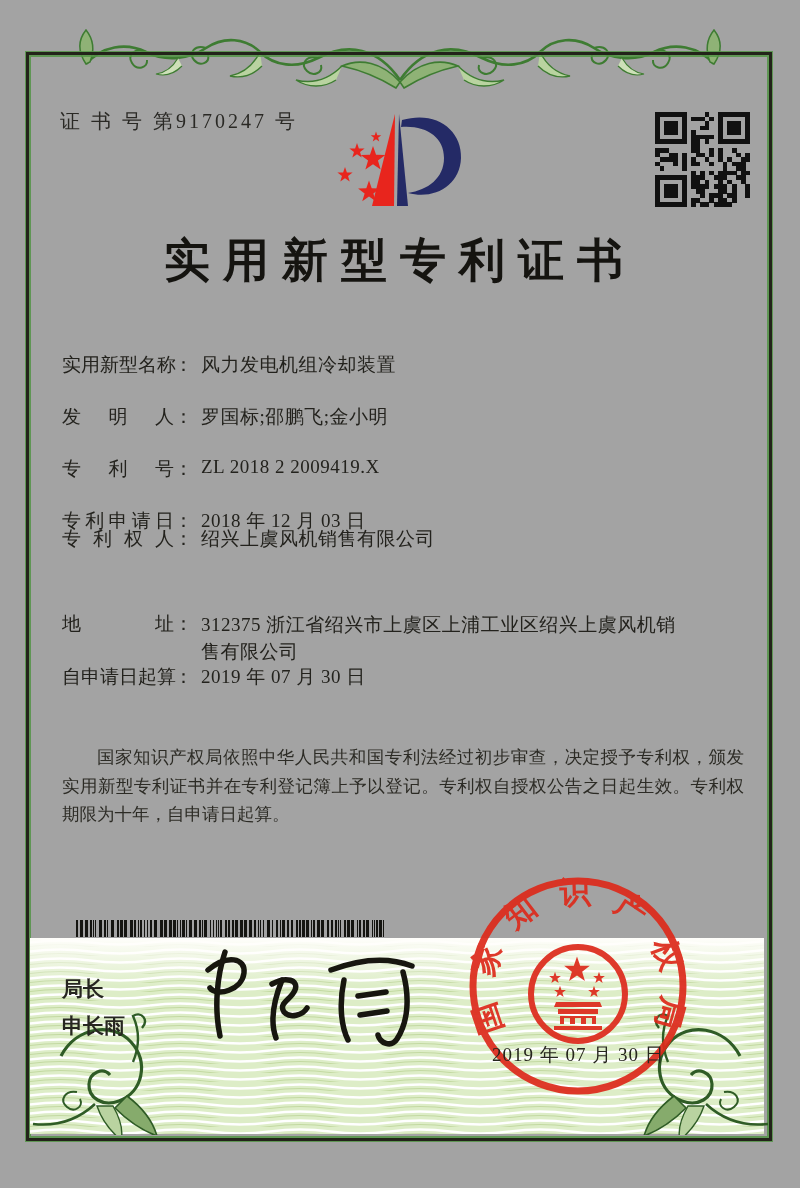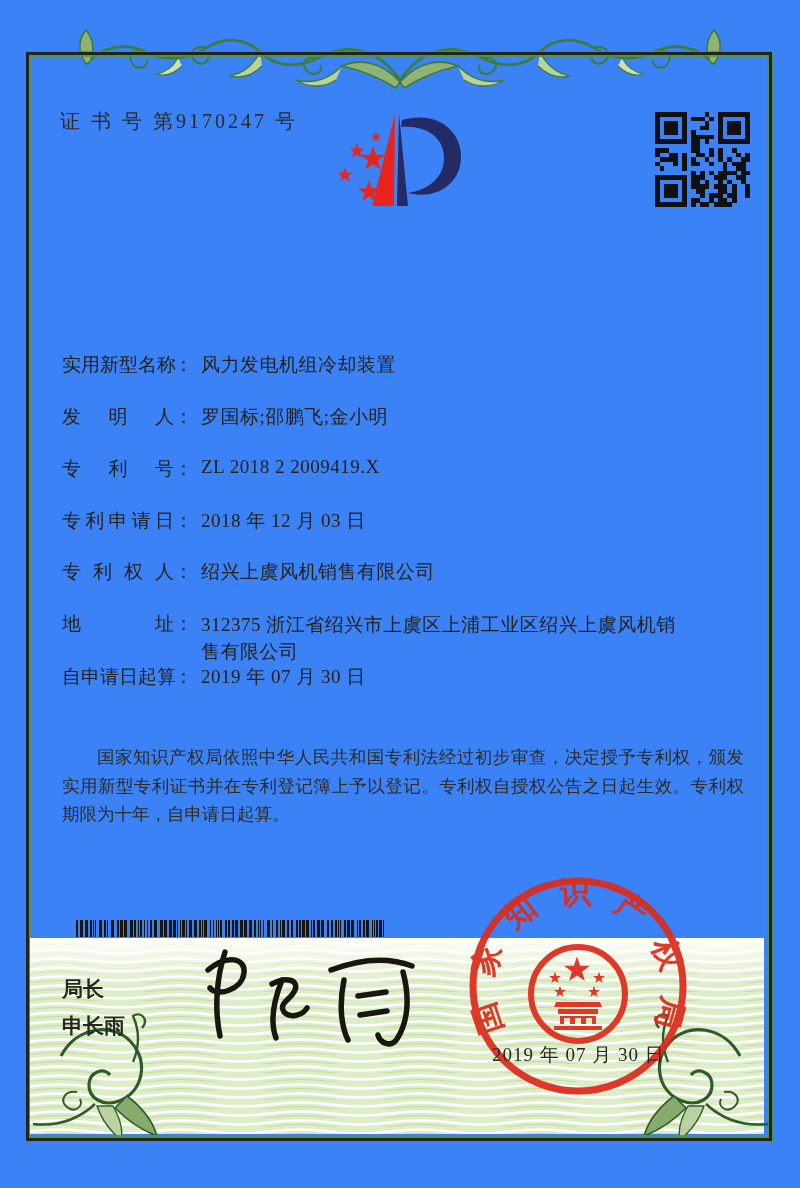--- a/index.html
+++ b/index.html
@@ -1,16 +1,16 @@
 <!DOCTYPE html>
 <html><head>
 <meta charset="utf-8">
 <style>
   html,body{margin:0;padding:0;background:#ffffff;}
-  .page{position:relative;width:800px;height:1188px;background:#3b82f6;
+  .page{position:relative;width:800px;height:1188px;background:#a3a3a3;
         font-family:"Liberation Serif",serif;color:#1d1c18;overflow:hidden;}
   
   .frame{position:absolute;left:26px;top:52px;width:740px;height:1083px;
          border:3px solid #23231a;
          box-shadow:0 0 0 1px rgba(84,148,70,.85), inset 0 0 0 2px rgba(84,148,70,.85);}
   
   .band{position:absolute;left:30px;top:938px;width:734px;height:196px;}
   .band-fade{position:absolute;left:30px;top:938px;width:734px;height:48px;
              background:linear-gradient(#fffefb,rgba(255,254,251,0));}
   .cert-no{position:absolute;left:60px;top:108px;font-size:20px;letter-spacing:3px;color:#2a2925;}
@@ -327,35 +327,36 @@
       <rect x="5" y="20" width="1.02" height="1.02" fill="#111"></rect>
       <rect x="6" y="14" width="1.02" height="1.02" fill="#111"></rect>
       <rect x="6" y="15" width="1.02" height="1.02" fill="#111"></rect>
       <rect x="6" y="16" width="1.02" height="1.02" fill="#111"></rect>
       <rect x="6" y="17" width="1.02" height="1.02" fill="#111"></rect>
       <rect x="6" y="18" width="1.02" height="1.02" fill="#111"></rect>
       <rect x="6" y="19" width="1.02" height="1.02" fill="#111"></rect>
       <rect x="6" y="20" width="1.02" height="1.02" fill="#111"></rect>
     </svg>
 
+  <div class="title">实用新型专利证书</div>
 
   <div class="fields">
     <div class="frow" style="top:352px">
       <span class="flabel">实用新型名称</span><span class="fcolon">：</span><span class="fvalue">风力发电机组冷却装置</span>
     </div>
     <div class="frow" style="top:404px">
       <span class="flabel">发明人</span><span class="fcolon">：</span><span class="fvalue">罗国标;邵鹏飞;金小明</span>
     </div>
     <div class="frow" style="top:456px">
       <span class="flabel">专利号</span><span class="fcolon">：</span><span class="fvalue">ZL 2018 2 2009419.X</span>
     </div>
     <div class="frow" style="top:508px">
       <span class="flabel">专利申请日</span><span class="fcolon">：</span><span class="fvalue">2018 年 12 月 03 日</span>
     </div>
-    <div class="frow" style="top:559px">
+    <div class="frow" style="top:526px">
       <span class="flabel">专利权人</span><span class="fcolon">：</span><span class="fvalue">绍兴上虞风机销售有限公司</span>
     </div>
     <div class="frow" style="top:611px">
       <span class="flabel">地址</span><span class="fcolon">：</span><span class="fvalue wrap">312375 浙江省绍兴市上虞区上浦工业区绍兴上虞风机销售有限公司</span>
     </div>
     <div class="frow" style="top:664px">
       <span class="flabel">自申请日起算</span><span class="fcolon">：</span><span class="fvalue">2019 年 07 月 30 日</span>
     </div>
   </div>
 

